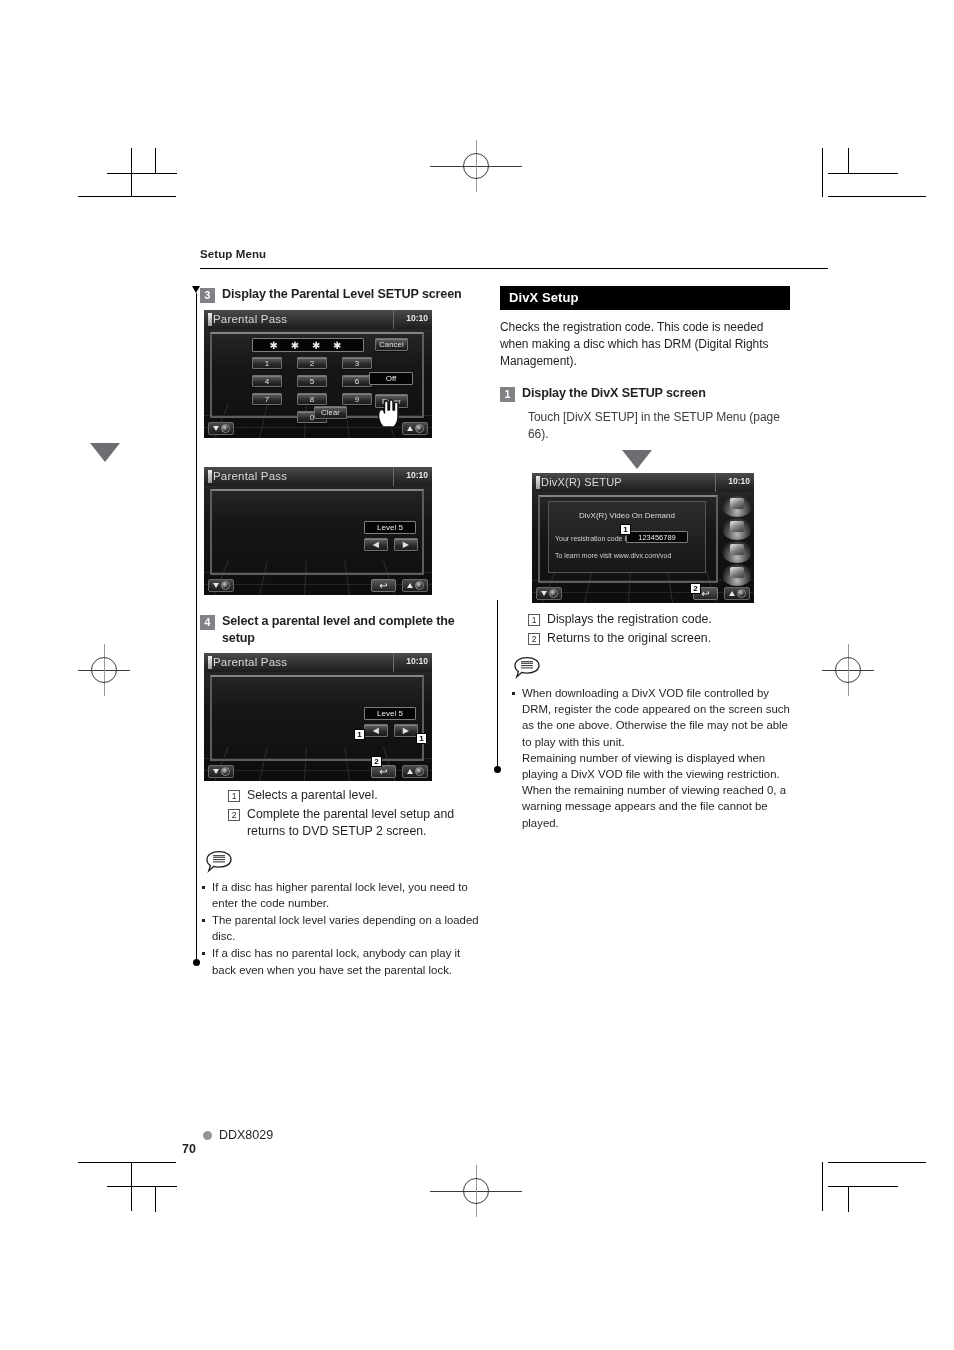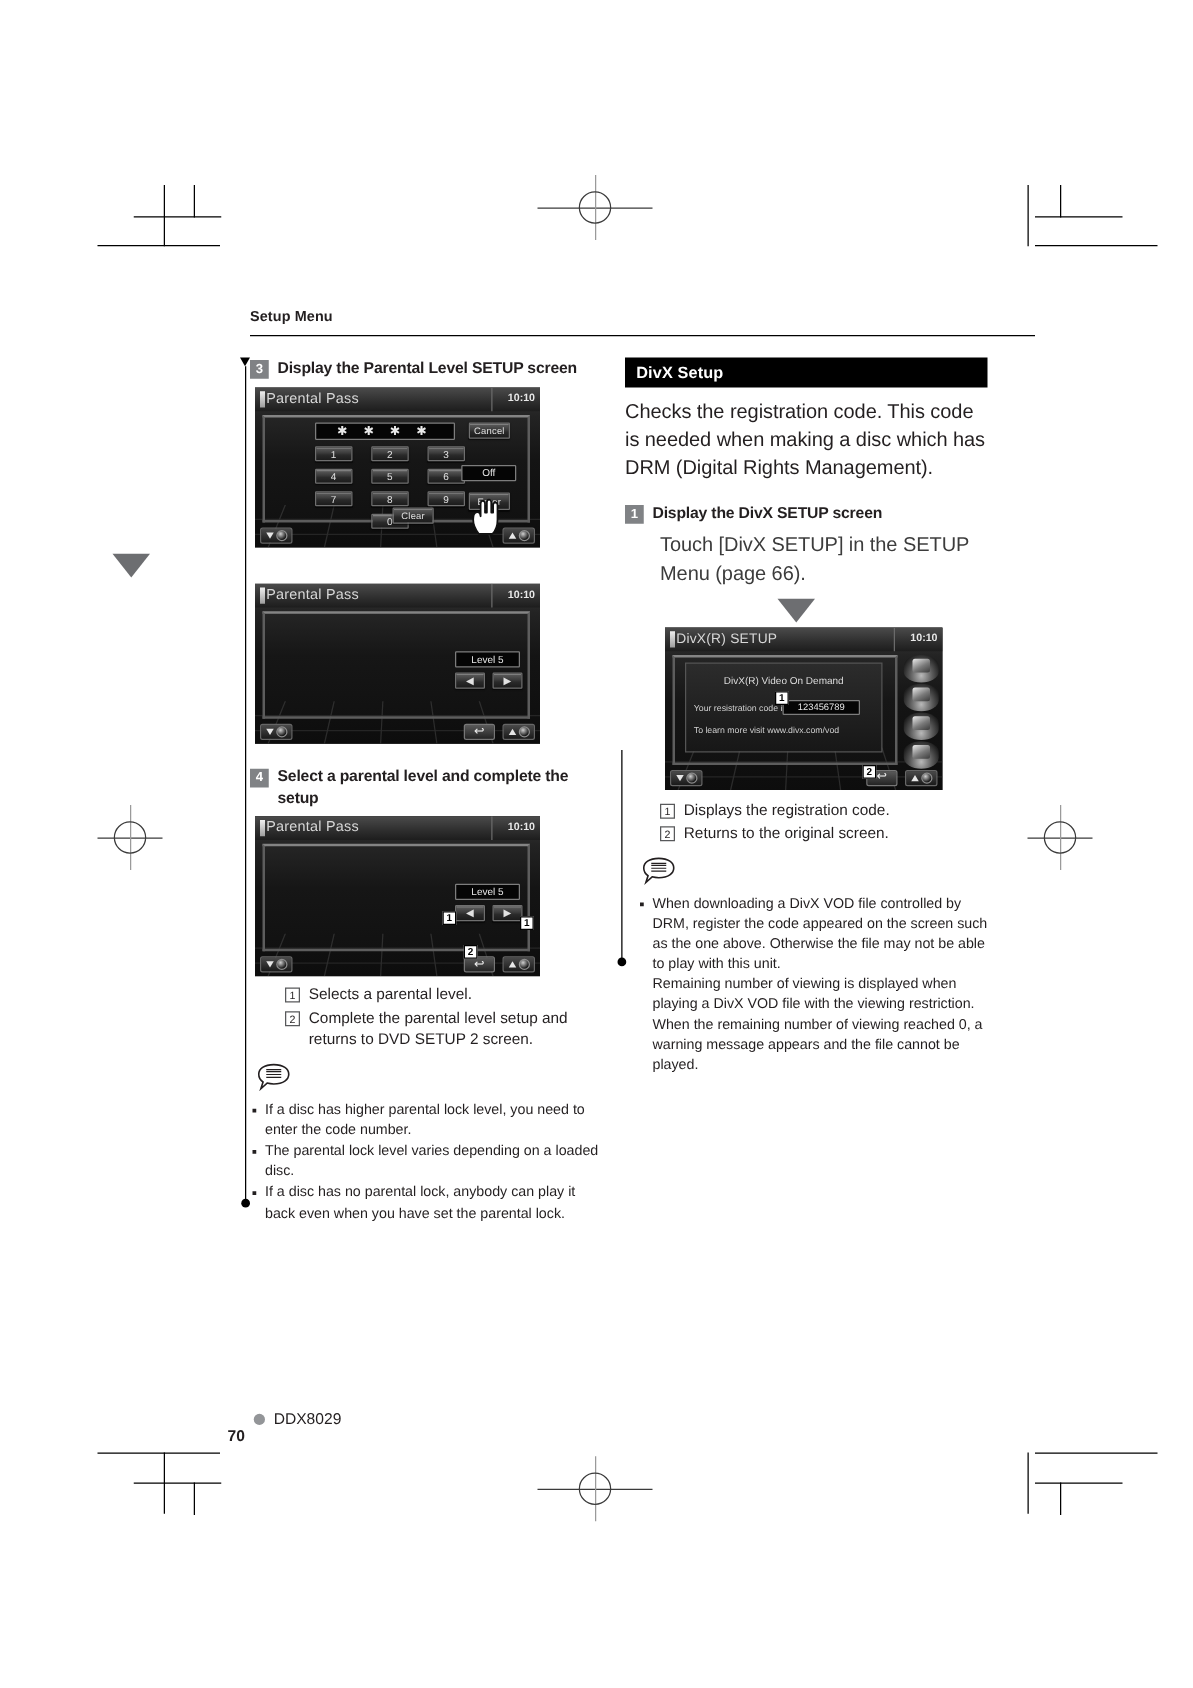--- a/index.html
+++ b/index.html
@@ -39,21 +39,21 @@
   
   .step { display:flex; align-items:flex-start; gap:7px; margin-bottom:7px; }
   .badge {
     flex:0 0 auto; width:15px; height:15px; background:#808285; color:#fff;
     font-size:10.5px; font-weight:bold; line-height:15px; text-align:center;
     margin-top:2px;
   }
   .step-title { font-size:12.6px; font-weight:bold; line-height:1.32; letter-spacing:-0.15px; }
 
   
-  .body-copy { font-size:16px; line-height:1.42; letter-spacing:-.05px; }
+  .body-copy { font-size:12px; line-height:1.42; letter-spacing:-.05px; }
   .indent { margin-left:28px; }
 
   
   .numlist { margin:6px 0 0 28px; }
   .numrow { display:flex; align-items:flex-start; gap:7px; margin-bottom:1px; }
   .numbox {
     flex:0 0 auto; width:12px; height:12px; border:1px solid #58595b; color:#231f20;
     font-size:8.5px; line-height:11px; text-align:center; margin-top:3px; font-family:"Liberation Sans",sans-serif;
   }
   .numtxt { font-size:12.3px; line-height:1.42; }

